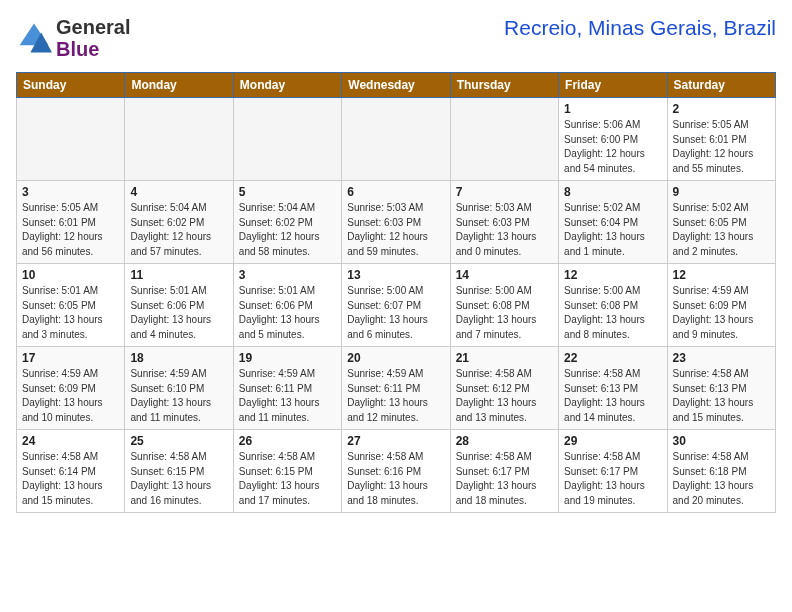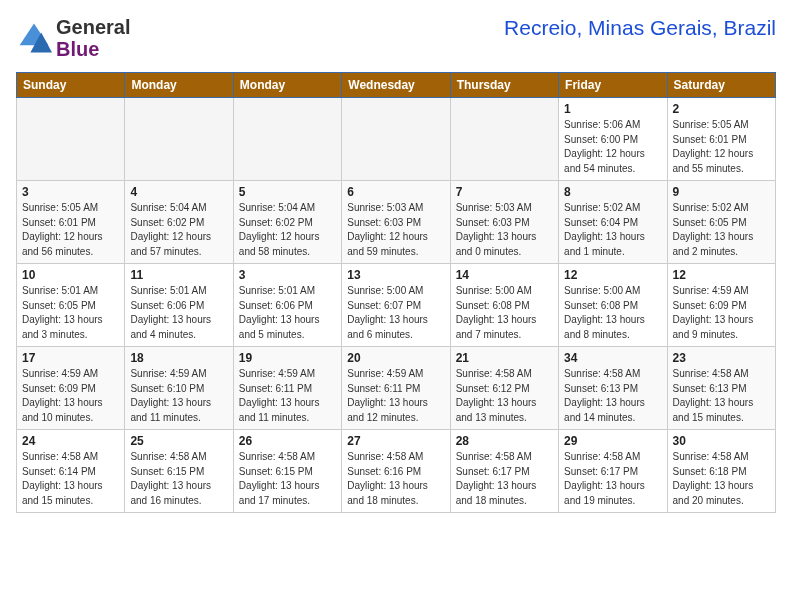--- a/index.html
+++ b/index.html
@@ -211,21 +211,21 @@
         </td>
         <td>
           <div class="day-num">20</div>
           <div class="day-info">Sunrise: 4:59 AM<br>Sunset: 6:11 PM<br>Daylight: 13 hours and 12 minutes.</div>
         </td>
         <td>
           <div class="day-num">21</div>
           <div class="day-info">Sunrise: 4:58 AM<br>Sunset: 6:12 PM<br>Daylight: 13 hours and 13 minutes.</div>
         </td>
         <td>
-          <div class="day-num">34</div>
+          <div class="day-num">22</div>
           <div class="day-info">Sunrise: 4:58 AM<br>Sunset: 6:13 PM<br>Daylight: 13 hours and 14 minutes.</div>
         </td>
         <td>
           <div class="day-num">23</div>
           <div class="day-info">Sunrise: 4:58 AM<br>Sunset: 6:13 PM<br>Daylight: 13 hours and 15 minutes.</div>
         </td>
       </tr>
       <tr>
         <td>
           <div class="day-num">24</div>

